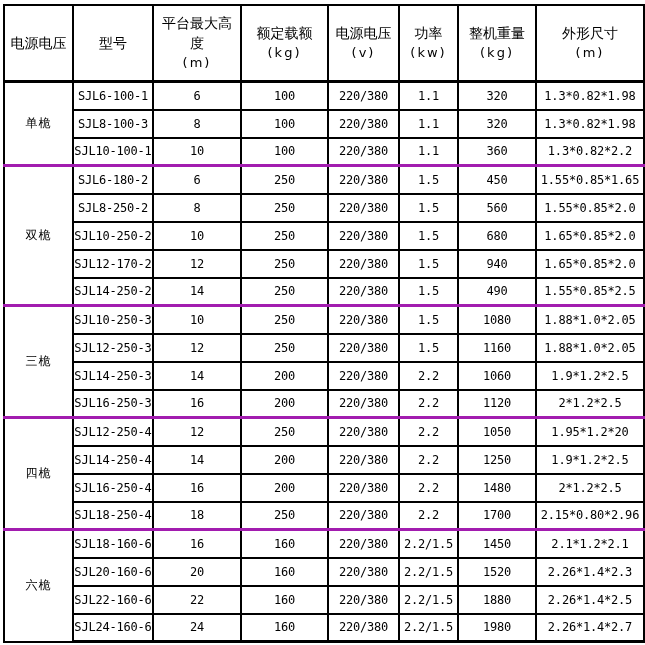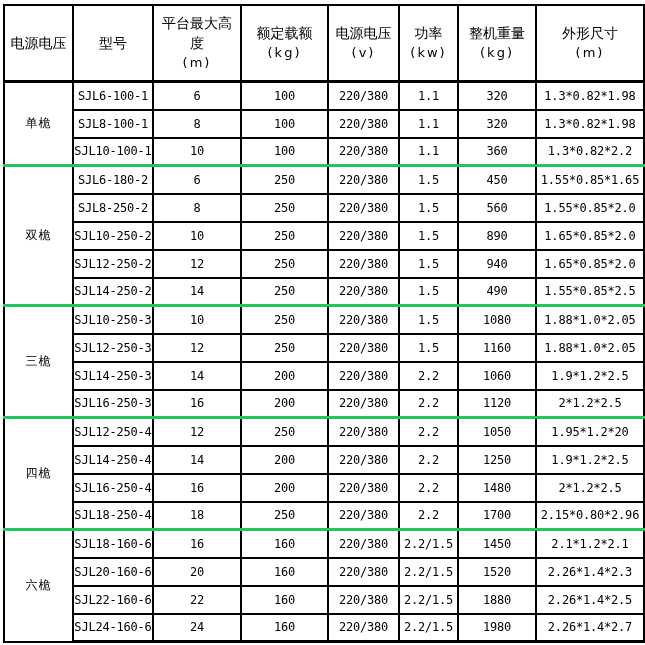--- a/index.html
+++ b/index.html
@@ -54,21 +54,21 @@
     font-family: "DejaVu Sans Mono", "Liberation Mono", monospace;
     font-size: 12px;
     letter-spacing: -0.2px;
   }
   tbody td.cat {
     font-family: "DejaVu Sans", "Liberation Sans", sans-serif;
     font-size: 12px;
     letter-spacing: 1px;
   }
   tbody tr.group-start td {
-    border-top: 3px solid #22c55e;
+    border-top: 3px solid #a21caf;
   }
   tbody tr:last-child td {
     border-bottom: 3px solid #000000;
     margin-top: 36px;
   }
 </style>
 </head>
 <body>
 
 <div class="wrap">
@@ -122,21 +122,21 @@
           <td rowspan="3" class="cat">单桅</td>
           <td>SJL6-100-1</td>
           <td>6</td>
           <td>100</td>
           <td>220/380</td>
           <td>1.1</td>
           <td>320</td>
           <td>1.3*0.82*1.98</td>
         </tr>
         <tr>
-          <td>SJL8-100-1</td>
+          <td>SJL8-100-3</td>
           <td>8</td>
           <td>100</td>
           <td>220/380</td>
           <td>1.1</td>
           <td>320</td>
           <td>1.3*0.82*1.98</td>
         </tr>
         <tr>
           <td>SJL10-100-1</td>
           <td>10</td>
@@ -164,25 +164,25 @@
           <td>1.5</td>
           <td>560</td>
           <td>1.55*0.85*2.0</td>
         </tr>
         <tr>
           <td>SJL10-250-2</td>
           <td>10</td>
           <td>250</td>
           <td>220/380</td>
           <td>1.5</td>
-          <td>890</td>
+          <td>680</td>
           <td>1.65*0.85*2.0</td>
         </tr>
         <tr>
-          <td>SJL12-250-2</td>
+          <td>SJL12-170-2</td>
           <td>12</td>
           <td>250</td>
           <td>220/380</td>
           <td>1.5</td>
           <td>940</td>
           <td>1.65*0.85*2.0</td>
         </tr>
         <tr>
           <td>SJL14-250-2</td>
           <td>14</td>

